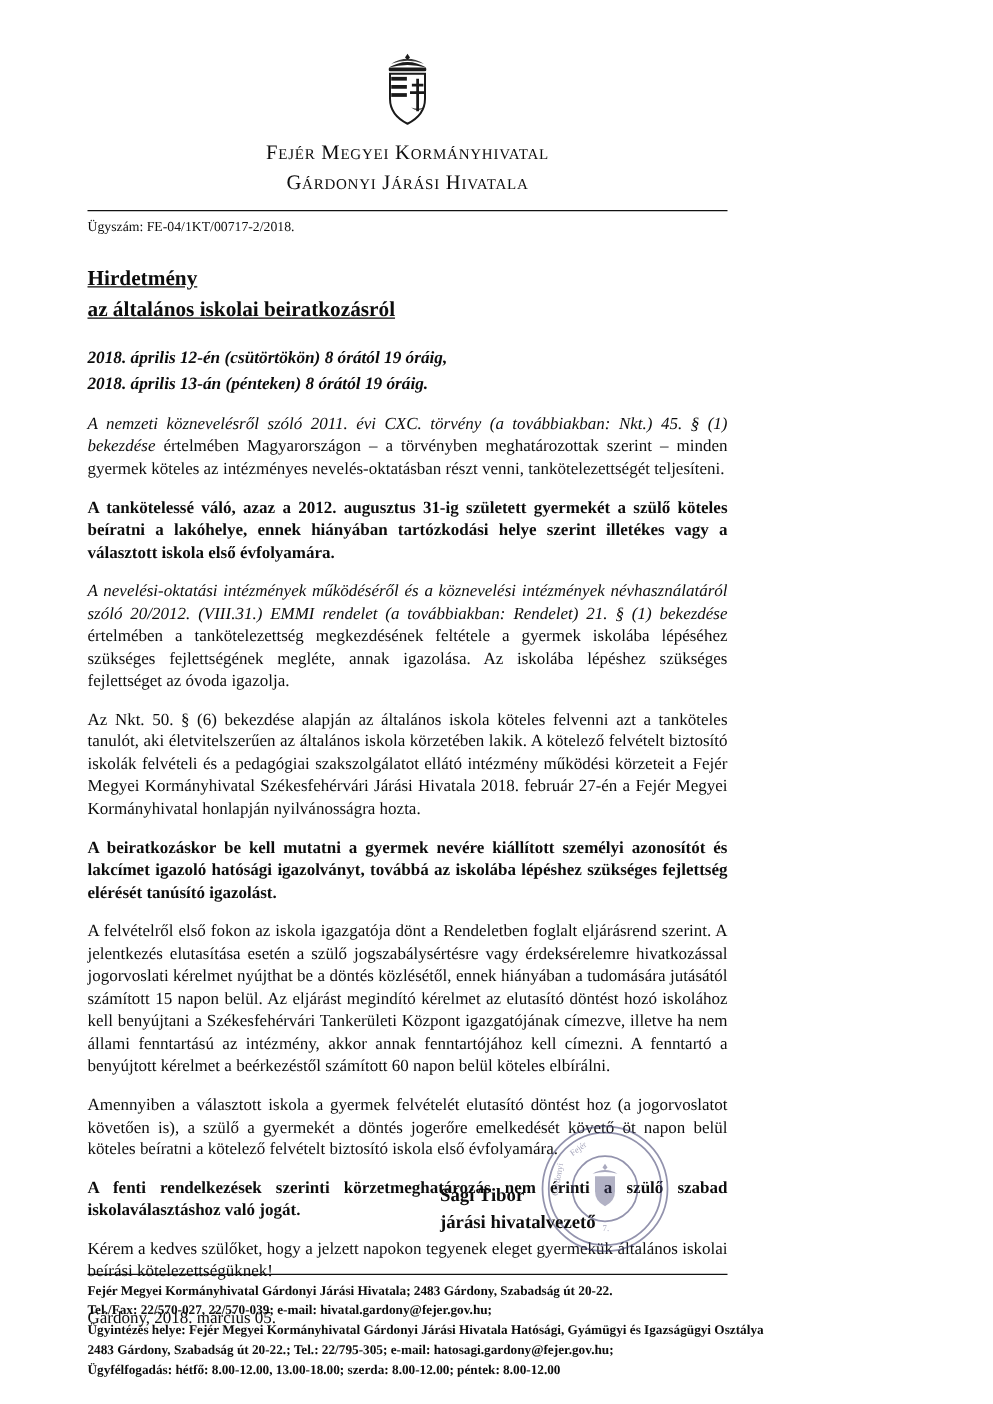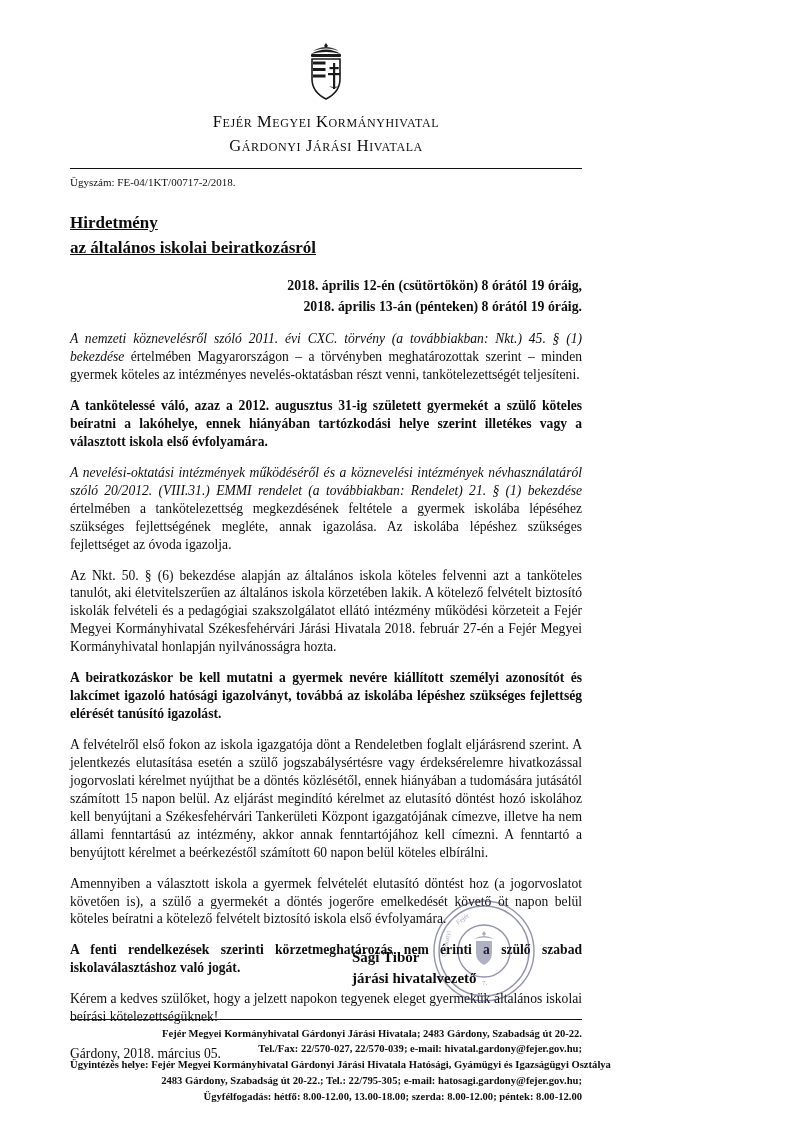--- a/index.html
+++ b/index.html
@@ -80,25 +80,26 @@
     line-height: 1.32;
     margin: 13px 0 0 0;
     text-indent: 0;
   }
   p.body.first { margin-top: 20px; }
   p.bold { font-weight: bold; }
   .it { font-style: italic; margin-top: 48px; }
 
   
   .dates {
-    text-align: right;
+    text-align: left;
     font-weight: bold;
     font-size: 13.8px;
     margin-top: 15px;
     line-height: 1.5;
+    font-style: italic;
   }
   .dates span { display: block; }
 
   
   .place-date {
     font-size: 13.6px;
     margin-top: 20px;
   }
   .sign-block {
     position: absolute;
@@ -122,21 +123,21 @@
     opacity: .55;
     pointer-events: none;
   }
 
   
   .footer {
     position: absolute;
     left: 70px;
     right: 70px;
     bottom: 18px;
-    text-align: right;
+    text-align: left;
     font-size: 10.6px;
     line-height: 1.5;
     font-weight: bold;
   }
   .footer .hr-bot {
     border: none;
     border-top: 1px solid #111;
     margin: 0 0 6px 0;
   }
   .footer div { white-space: nowrap; }

